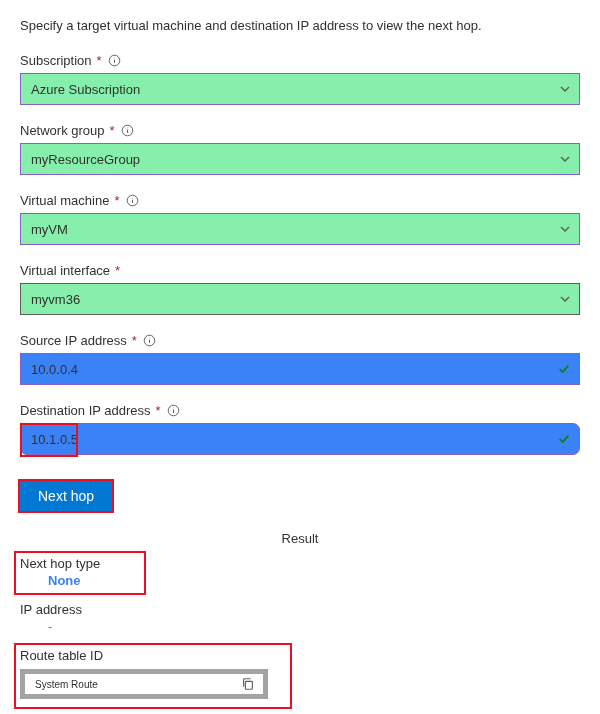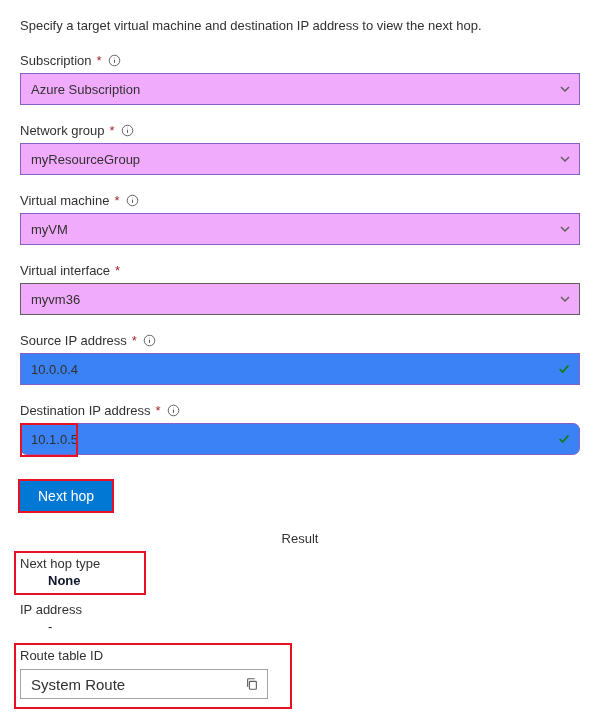--- a/index.html
+++ b/index.html
@@ -48,21 +48,21 @@
       height: 13px;
       fill: none;
       stroke: #605e5c;
       stroke-width: 1.2;
     }
     .dropdown {
       position: relative;
       width: 560px;
       height: 32px;
       border: 1px solid #8661c5;
-      background: #f0abfc;
+      background: #86efac;
       display: flex;
       align-items: center;
       padding: 0 30px 0 10px;
       cursor: pointer;
       font-size: 13px;
     }
     .dropdown.gray-border {
       border-color: #605e5c;
     }
     .chevron {
@@ -151,21 +151,21 @@
       position: relative;
       margin-bottom: 14px;
     }
     .result-label {
       font-size: 13px;
       color: #323130;
       margin-bottom: 2px;
     }
     .result-value {
       font-size: 13px;
-      color: #0f172a;
+      color: #3b82f6;
       padding-left: 28px;
     }
     .result-value.bold {
       font-weight: 600;
     }
     .nexthoptype-highlight {
       position: absolute;
       left: -6px;
       top: -5px;
       width: 132px;
@@ -183,26 +183,26 @@
       top: -5px;
       width: 278px;
       height: 66px;
       border: 2px solid #e81123;
       pointer-events: none;
     }
     .route-input {
       position: relative;
       width: 248px;
       height: 30px;
-      border: 1px solid #a3a3a3;
+      border: 5px solid #a3a3a3;
       background: #fff;
       display: flex;
       align-items: center;
       padding: 0 30px 0 10px;
-      font-size: 15px;
+      font-size: 10px;
       margin-top: 6px;
     }
     .copy-icon {
       position: absolute;
       right: 8px;
       top: 50%;
       transform: translateY(-50%);
       width: 14px;
       height: 14px;
     }

